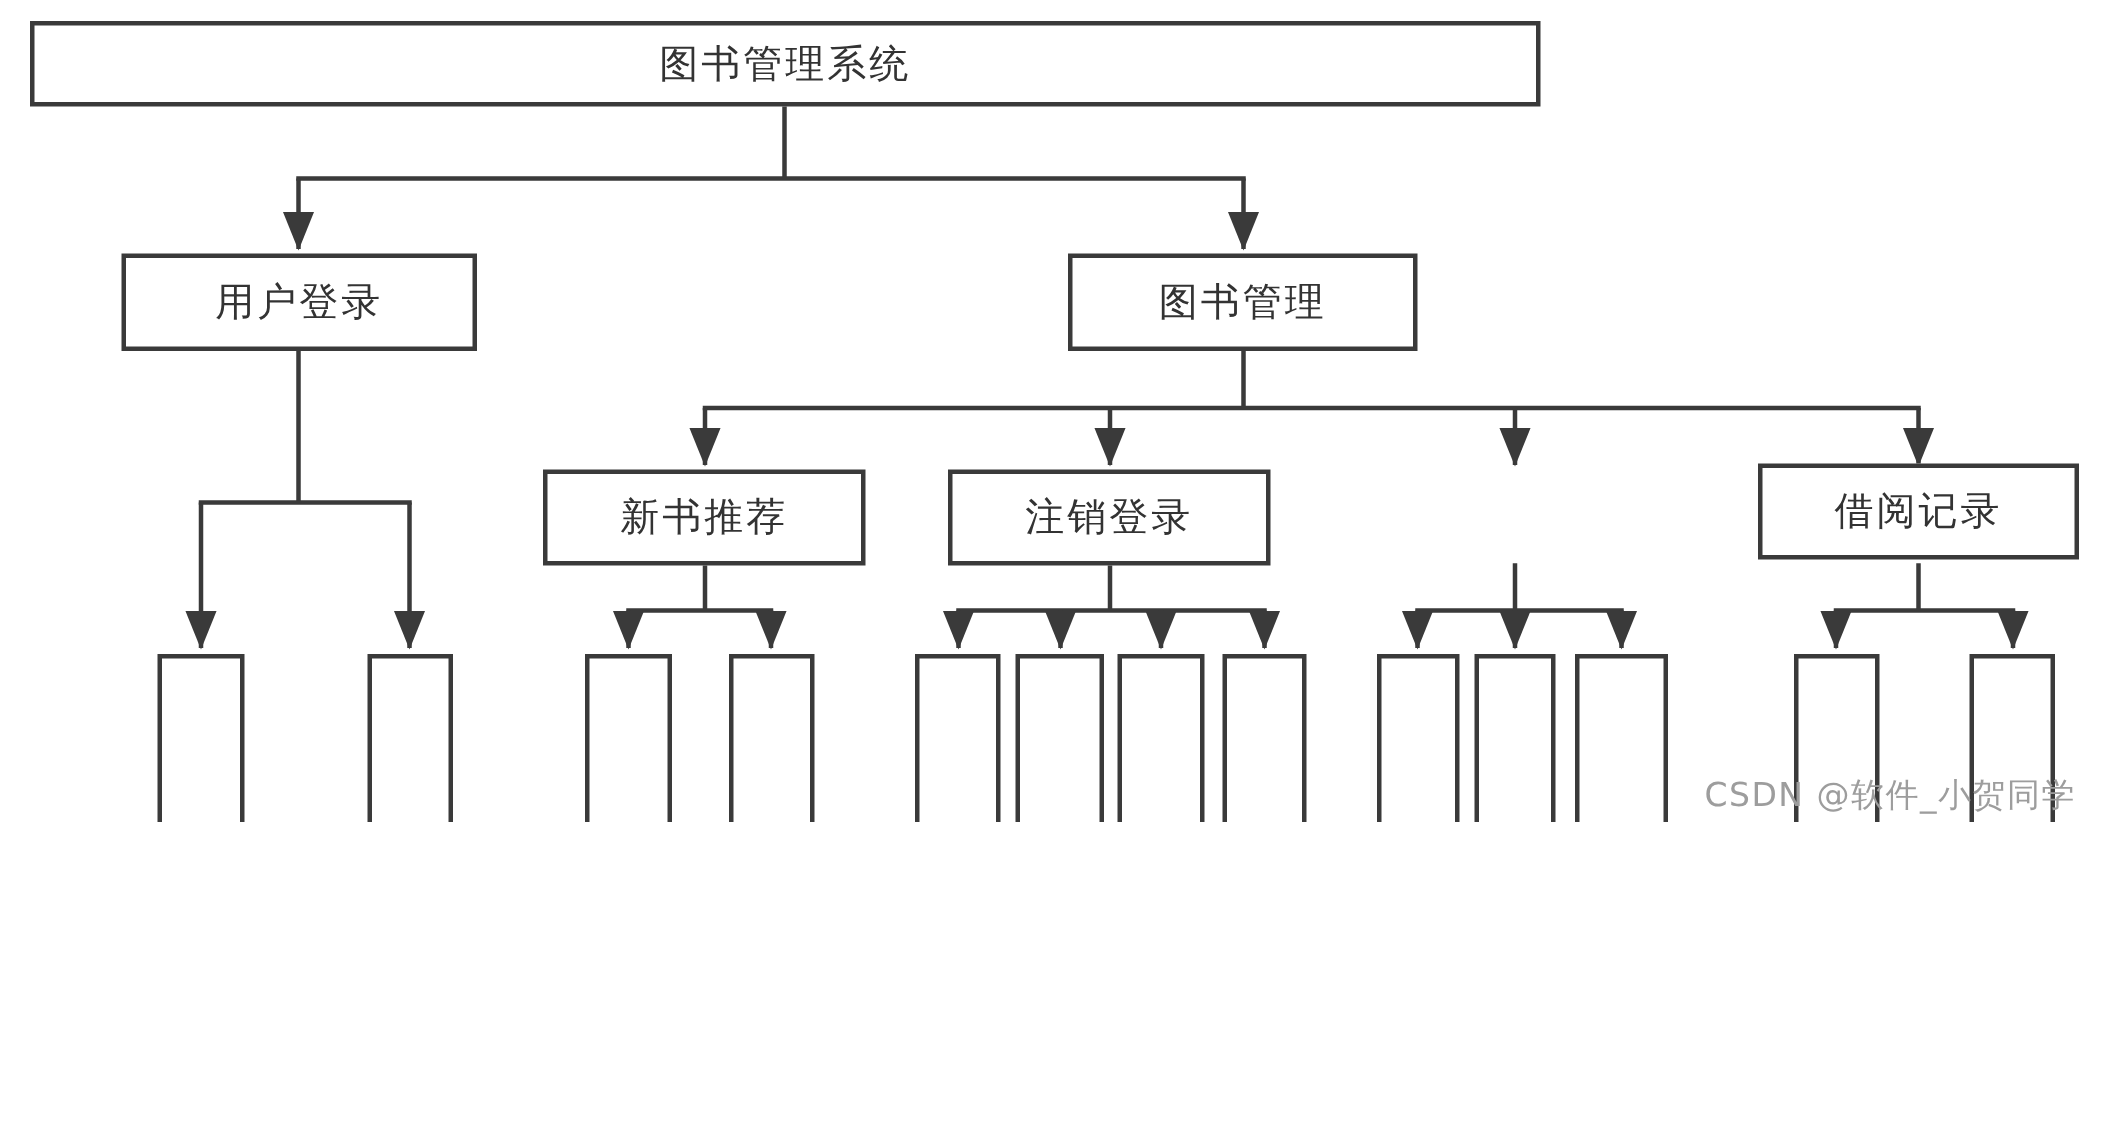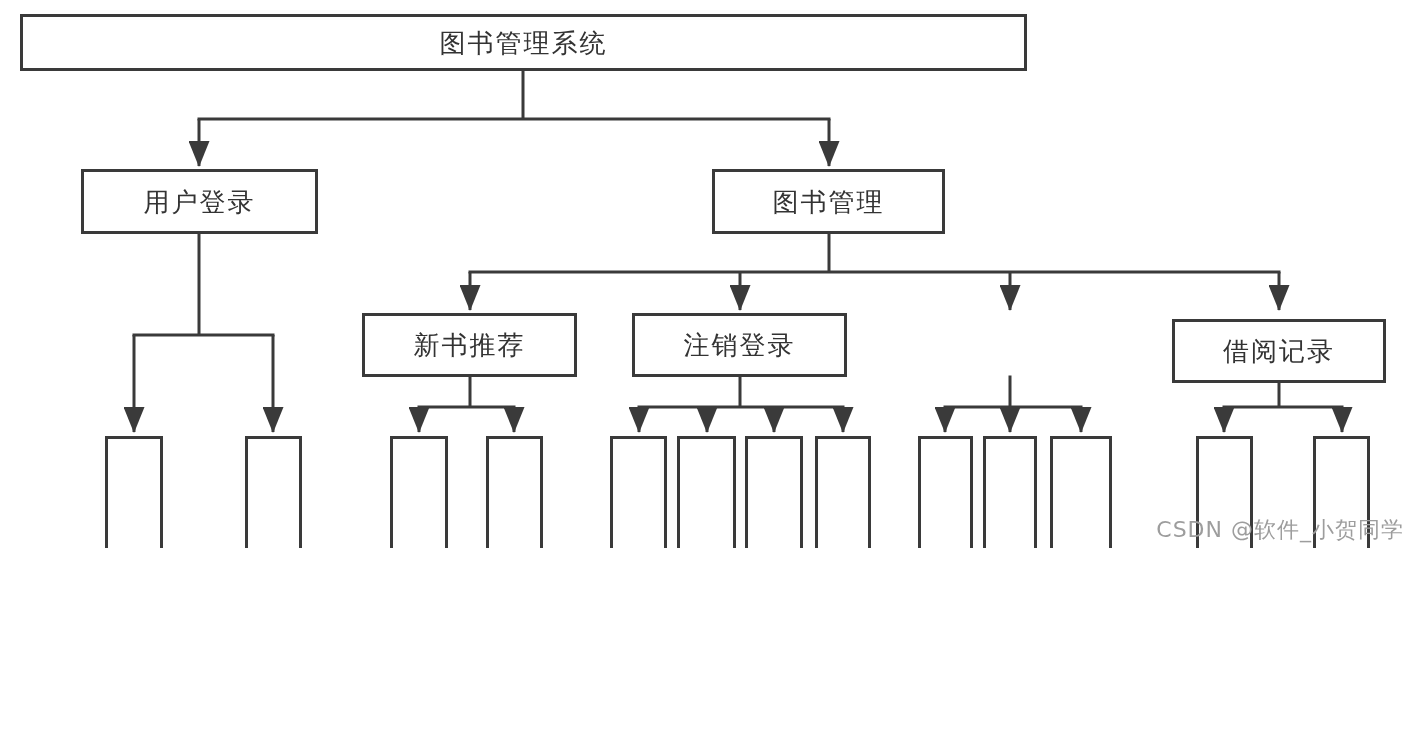--- a/index.html
+++ b/index.html
@@ -27,21 +27,21 @@
   }
   .box.h span { letter-spacing: 2px; }
   .box.v span {
     writing-mode: vertical-rl;
     text-orientation: mixed;
     letter-spacing: 4px;
     line-height: 1;
   }
   #watermark {
     position: absolute;
-    right: 1px;
+    right: 21px;
     bottom: 3px;
     font-size: 22px;
     color: #9d9d9d;
     letter-spacing: 1px;
   }
 </style>
 </head>
 <body>
 
 <div id="canvas">
@@ -99,21 +99,21 @@
   <div class="box h" style="left:712px; top:169px; width:233px; height:65px">
     <span>图书管理</span>
   </div>
 
   <div class="box h" style="left:362px; top:313px; width:215px; height:64px">
     <span>新书推荐</span>
   </div>
   <div class="box h" style="left:632px; top:313px; width:215px; height:64px">
     <span>注销登录</span>
   </div>
-  <div class="box h" style="left:1172px; top:319px; width:214px; height:64px">
+  <div class="box h" style="left:1172px; top:309px; width:214px; height:64px">
     <span>借阅记录</span>
   </div>
 
   <div class="box v" style="left:105px; top:436px; width:58px; height:297px">
     <span>用户登录</span>
   </div>
   <div class="box v" style="left:245px; top:436px; width:57px; height:297px">
     <span>注销登录</span>
   </div>
 

